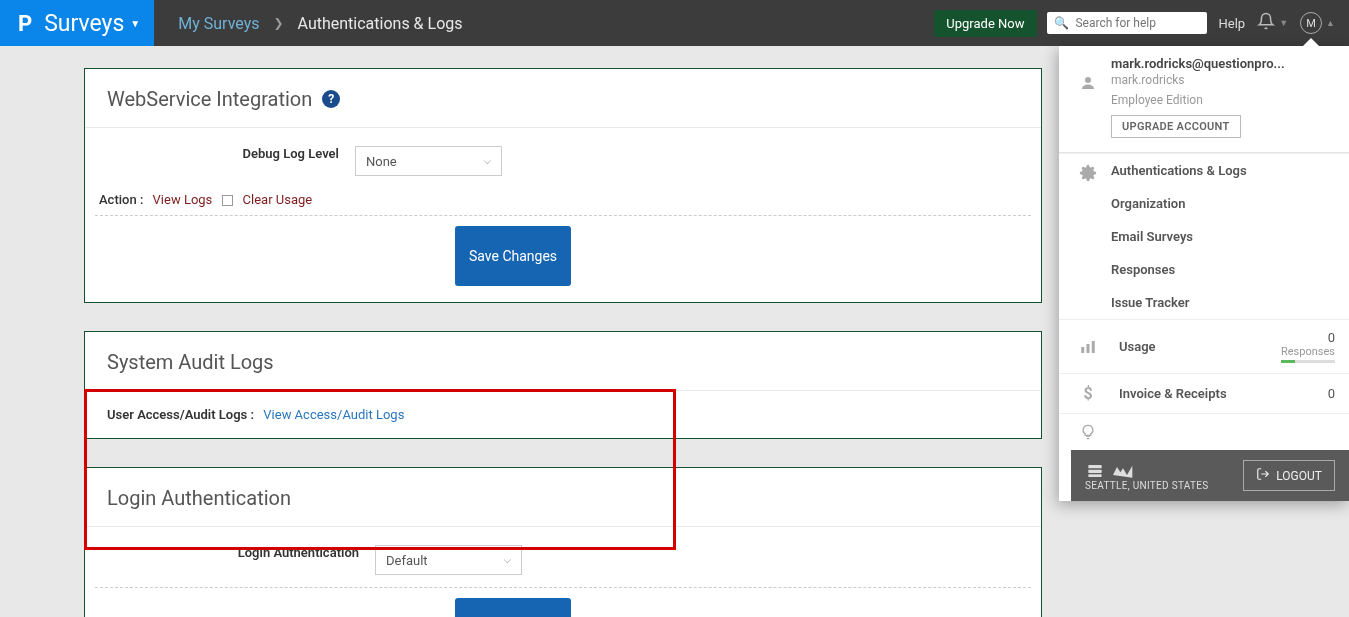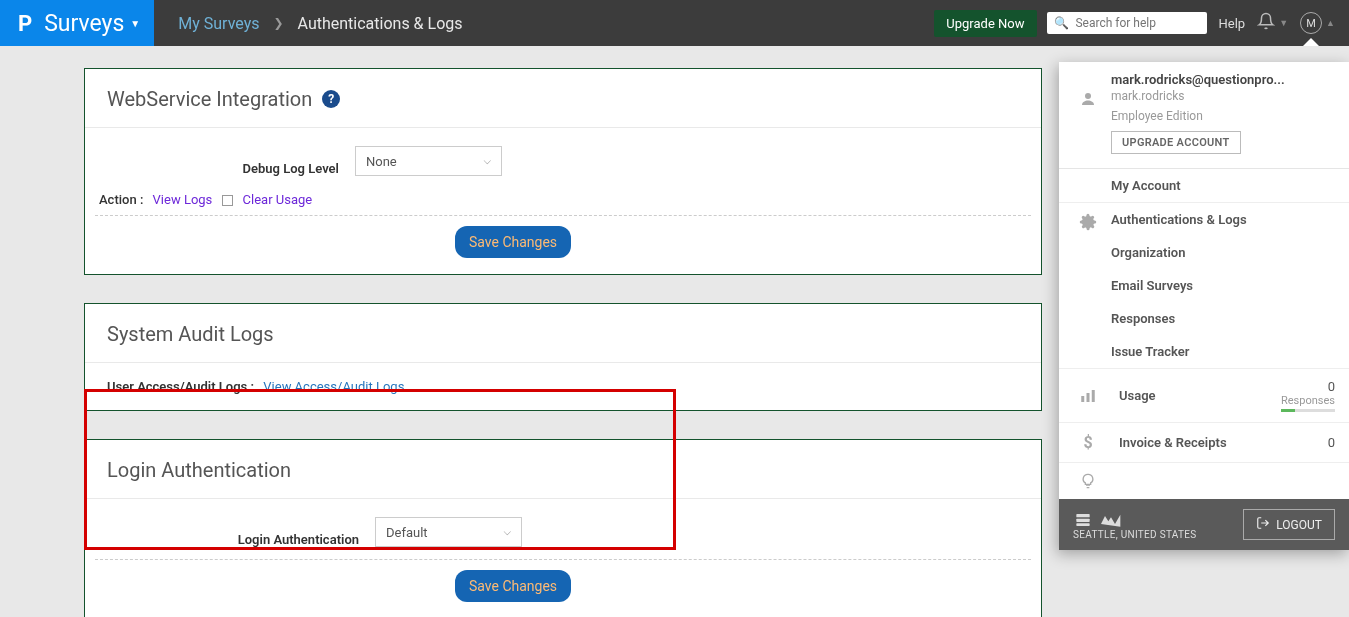--- a/index.html
+++ b/index.html
@@ -26,63 +26,63 @@
 .avatar-badge { width: 22px; height: 22px; border-radius: 50%; border: 1px solid #aaa; display:flex; align-items:center; justify-content:center; color:#ddd; font-size:11px; margin-right:4px; cursor:pointer; }
 .avatar-caret { color:#888; font-size:9px; margin-right:14px; }
 
 
 .content { padding: 22px 12px 0 84px; }
 .card { background: #fff; border: 1px solid #14532d; margin-bottom: 28px; width: 958px; }
 .card-head { padding: 18px 22px 16px; border-bottom: 1px solid #e9e9e9; display:flex; align-items:center; }
 .card-title { font-size: 20px; font-weight: 400; color: #555; }
 .help-q { width:18px; height:18px; border-radius:50%; background:#1a4b8c; color:#fff; font-size:12px; font-weight:bold; display:inline-flex; align-items:center; justify-content:center; margin-left:10px; cursor:pointer; }
 
-.form-row { display:flex; align-items:flex-end; padding: 18px 22px 12px; }
+.form-row { display:flex; align-items:flex-start; padding: 18px 22px 12px; }
 .form-label { font-size:13px; font-weight:600; color:#333; width: 248px; text-align:right; padding-right:16px; }
 .select-box { border:1px solid #ccc; width:147px; height:30px; display:flex; align-items:center; justify-content:space-between; padding:0 10px; font-size:13px; color:#555; cursor:pointer; background:#fff; }
 .select-box .chev3 { color:#999; font-size:10px; }
 
 .action-row { padding: 4px 0 8px 14px; font-size:13px; color:#333; }
 .action-row .lbl { color:#333; font-weight:500; }
-.action-row .link { color:#6d28d9; cursor:pointer; margin: 16px 6px; }
+.action-row .link { color:#7f1d1d; cursor:pointer; margin: 16px 6px; }
 .action-row .chk { display:inline-block; width:11px; height:11px; border:1px solid #999; margin-right:4px; vertical-align:middle; }
 
 .dash { border-top: 1px dashed #ccc; margin: 0 10px; }
 
 .save-row { padding: 10px 0 16px; }
-.save-btn { background:#1565b3; color:#fdba74; border:none; border-radius:12px; padding:8px 14px; font-size:14px; margin-left:370px; cursor:pointer; }
+.save-btn { background:#1565b3; color:#ffffff; border:none; border-radius:3px; padding:22px 14px; font-size:14px; margin-left:370px; cursor:pointer; }
 
 .simple-row { padding: 16px 22px; font-size:13px; }
 .simple-row .bl { font-weight:600; color:#333; }
 .simple-row .link { color:#2876bd; cursor:pointer; margin-left:6px; }
 
 
 .hl { position:absolute; border:3px solid #d40000; pointer-events:none; }
 
 
-.panel { position:absolute; top:62px; right:0; width:290px; background:#fff; box-shadow:-2px 4px 14px rgba(0,0,0,0.3); z-index:50; font-size:13px; color:#555; }
+.panel { position:absolute; top:46px; right:0; width:290px; background:#fff; box-shadow:-2px 4px 14px rgba(0,0,0,0.3); z-index:50; font-size:13px; color:#555; }
 .panel-caret { position:absolute; top:38px; right:30px; width:0; height:0; border-left:8px solid transparent; border-right:8px solid transparent; border-bottom:8px solid #fff; z-index:60; }
 .prow { display:flex; align-items:center; padding:10px 14px; }
 .prow.divider { border-bottom:1px solid #e5e5e5; }
 .picon { width:30px; display:flex; justify-content:center; color:#aaa; font-size:16px; margin-right:8px; }
 .pbody { flex:1; }
 .pemail { font-weight:600; color:#444; font-size:13px; white-space:nowrap; overflow:hidden; text-overflow:ellipsis; }
 .psub { color:#999; font-size:12px; margin-top:2px; }
 .upg-acct { border:1px solid #bbb; padding:4px 10px; font-size:11px; font-weight:600; color:#666; display:inline-block; margin-top:8px; cursor:pointer; letter-spacing:0.3px; }
 .plink { padding:9px 14px 9px 52px; font-weight:600; color:#555; cursor:pointer; }
 .pgroup { border-top:1px solid #eee; position:relative; }
 .pgroup .picon { position:absolute; left:14px; top:10px; }
 .usage-row { display:flex; align-items:center; padding:10px 14px; border-top:1px solid #eee; }
 .usage-row .lbl { flex:1; font-weight:600; padding-left:38px; }
 .usage-row .val { text-align:right; }
 .usage-num { font-size:13px; color:#555; }
 .usage-sub { font-size:11px; color:#999; }
 .usage-bar { width:54px; height:3px; background:#ddd; margin-top:2px; position:relative; }
 .usage-bar::before { content:''; position:absolute; left:0; top:0; height:3px; width:14px; background:#5cb85c; }
-.panel-foot { background:#5a5a5a; color:#ddd; display:flex; align-items:center; padding:10px 14px; }
+.panel-foot { background:#5a5a5a; color:#ddd; display:flex; align-items:center; padding:10px 14px;margin-left:12px; }
 .panel-foot .loc { flex:1; font-size:10px; letter-spacing:0.3px; }
 .panel-foot .locicons { font-size:16px; margin-right:8px; }
 .logout-btn { border:1px solid #aaa; background:transparent; color:#eee; padding:6px 12px; font-size:12px; cursor:pointer; display:flex; align-items:center; }
 .logout-btn .li { margin-right:6px; }
 </style>
 </head>
 <body>
 
 <div class="topbar">
   <div class="brand">
@@ -181,21 +181,20 @@
         </svg>
     </div>
     <div class="pbody">
       <div class="pemail">mark.rodricks@questionpro...</div>
       <div class="psub">mark.rodricks</div>
       <div class="psub" style="margin-top:6px;">Employee Edition</div>
       <div class="upg-acct">UPGRADE ACCOUNT</div>
     </div>
   </div>
 
-  <div class="plink">My Account</div>
 
   <div class="pgroup">
     <div class="picon">
       <svg width="18" height="18" viewBox="0 0 24 24" fill="#aaa">
           <circle cx="12" cy="12" r="3"></circle>
           <path d="M19.4 15a1.65 1.65 0 00.33 1.82l.06.06a2 2 0 11-2.83 2.83l-.06-.06a1.65 1.65 0 00-1.82-.33 1.65 1.65 0 00-1 1.51V21a2 2 0 01-4 0v-.09a1.65 1.65 0 00-1-1.51 1.65 1.65 0 00-1.82.33l-.06.06a2 2 0 11-2.83-2.83l.06-.06a1.65 1.65 0 00.33-1.82 1.65 1.65 0 00-1.51-1H3a2 2 0 010-4h.09a1.65 1.65 0 001.51-1 1.65 1.65 0 00-.33-1.82l-.06-.06a2 2 0 012.83-2.83l.06.06a1.65 1.65 0 001.82.33h0a1.65 1.65 0 001-1.51V3a2 2 0 014 0v.09a1.65 1.65 0 001 1.51h0a1.65 1.65 0 001.82-.33l.06-.06a2 2 0 012.83 2.83l-.06.06a1.65 1.65 0 00-.33 1.82v0a1.65 1.65 0 001.51 1H21a2 2 0 010 4h-.09a1.65 1.65 0 00-1.51 1z"></path>
         </svg>
     </div>
     <div class="plink">Authentications &amp; Logs</div>
     <div class="plink">Organization</div>

